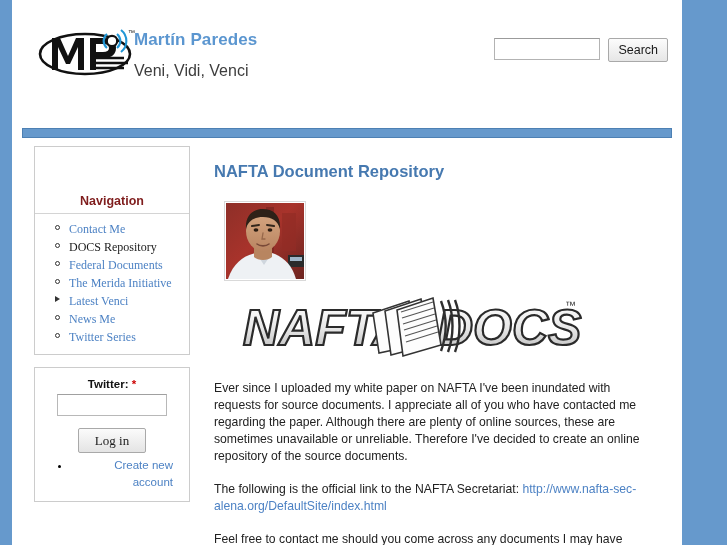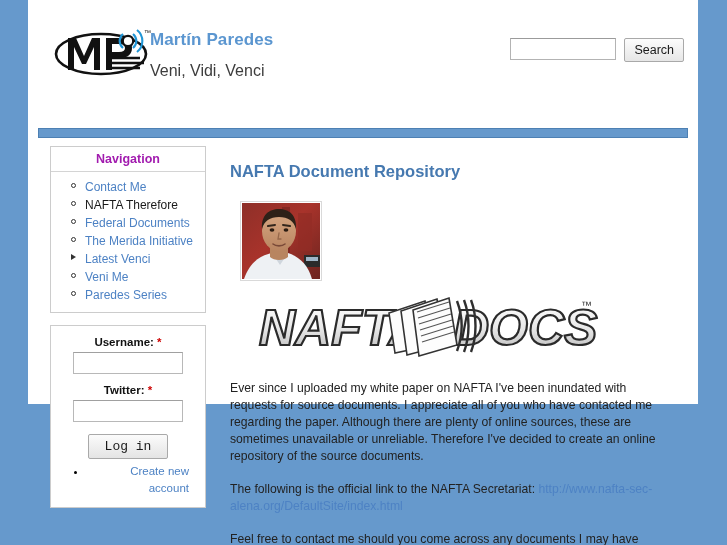--- a/index.html
+++ b/index.html
@@ -9,24 +9,24 @@
   body {
     width: 727px;
     height: 545px;
     background: #6699cc;
     font-family: "Liberation Sans", sans-serif;
     font-size: 12px;
     overflow: hidden;
   }
   .page-frame {
     position: absolute;
-    left: 28px;
+    left: 12px;
     top: 0;
     width: 670px;
-    height: 404px;
+    height: 545px;
     background: #ffffff;
   }
   
   .site-header {
     position: relative;
     height: 110px;
   }
   .logo-block {
     position: absolute;
     left: 26px;
@@ -109,23 +109,24 @@
   }
   .block {
     border: 1px solid #cccccc;
     background: #fff;
     margin-bottom: 12px;
   }
   .block-title {
     text-align: center;
     font-weight: bold;
     font-size: 12.5px;
-    color: #a21caf;
+    color: #7f1d1d;
     padding: 5px 0 5px;
     border-bottom: 1px solid #d4d4d4;
+    margin-top: 42px;
   }
   .block-body { padding: 6px 0 8px; }
   
   .nav-list {
     list-style: none;
     margin: 0;
     padding: 0 0 0 20px;
   }
   .nav-list li {
     position: relative;
@@ -149,20 +150,21 @@
     top: 4px;
     width: 0;
     height: 0;
     border-left: 5px solid #333;
     border-top: 3.5px solid transparent;
     border-bottom: 3.5px solid transparent;
   }
   .nav-link {
     color: #4d82c4;
     text-decoration: none;
+    font-family: Liberation Serif, serif;
   }
   .nav-link.active {
     color: #1a1a1a;
   }
   
   .login-body { padding: 10px 12px 10px; }
   .form-item { margin-bottom: 10px; text-align: center; }
   .form-label {
     display: block;
     font-weight: bold;
@@ -183,21 +185,21 @@
     outline: none;
     box-sizing: content-box;
   }
   .login-button-row { text-align: center; margin: 12px 0 4px; }
   .login-button {
     height: 25px;
     padding: 0 16px;
     border: 1px solid #a9a9a9;
     border-radius: 2px;
     background: linear-gradient(#fbfbfb, #e4e4e4);
-    font-family: Liberation Mono, monospace;
+    font-family: Liberation Serif, serif;
     font-size: 13px;
     color: #1a1a1a;
     cursor: pointer;
   }
   .login-links {
     list-style: disc;
     margin: 4px 0 0;
     padding: 0 0 0 24px;
     text-align: right;
   }
@@ -293,56 +295,49 @@
       <div class="block">
         <div class="block-title">Navigation</div>
         <div class="block-body">
           <ul class="nav-list">
             <li>
               <span class="bullet-ring"></span>
               <a class="nav-link" href="#">Contact Me</a>
             </li>
             <li>
               <span class="bullet-ring"></span>
-              <a class="nav-link active" href="#">NAFTA Therefore</a>
+              <a class="nav-link active" href="#">DOCS Repository</a>
             </li>
             <li>
               <span class="bullet-ring"></span>
               <a class="nav-link" href="#">Federal Documents</a>
             </li>
             <li>
               <span class="bullet-ring"></span>
               <a class="nav-link" href="#">The Merida Initiative</a>
             </li>
             <li>
               <span class="bullet-arrow"></span>
               <a class="nav-link" href="#">Latest Venci</a>
             </li>
             <li>
               <span class="bullet-ring"></span>
-              <a class="nav-link" href="#">Veni Me</a>
-            </li>
-            <li>
-              <span class="bullet-ring"></span>
-              <a class="nav-link" href="#">Paredes Series</a>
+              <a class="nav-link" href="#">News Me</a>
+            </li>
+            <li>
+              <span class="bullet-ring"></span>
+              <a class="nav-link" href="#">Twitter Series</a>
             </li>
           </ul>
         </div>
       </div>
 
       <div class="block">
         <div class="block-body login-body">
 
-          <div class="form-item">
-            <span class="form-label">
-              <span>Username:</span>
-              <span class="req">*</span>
-            </span>
-            <input class="text-field" type="text" value="" style="">
-          </div>
 
           <div class="form-item">
             <span class="form-label">
               <span>Twitter:</span>
               <span class="req">*</span>
             </span>
             <input class="text-field" type="password" value="" style="">
           </div>
 
           <div class="login-button-row">

